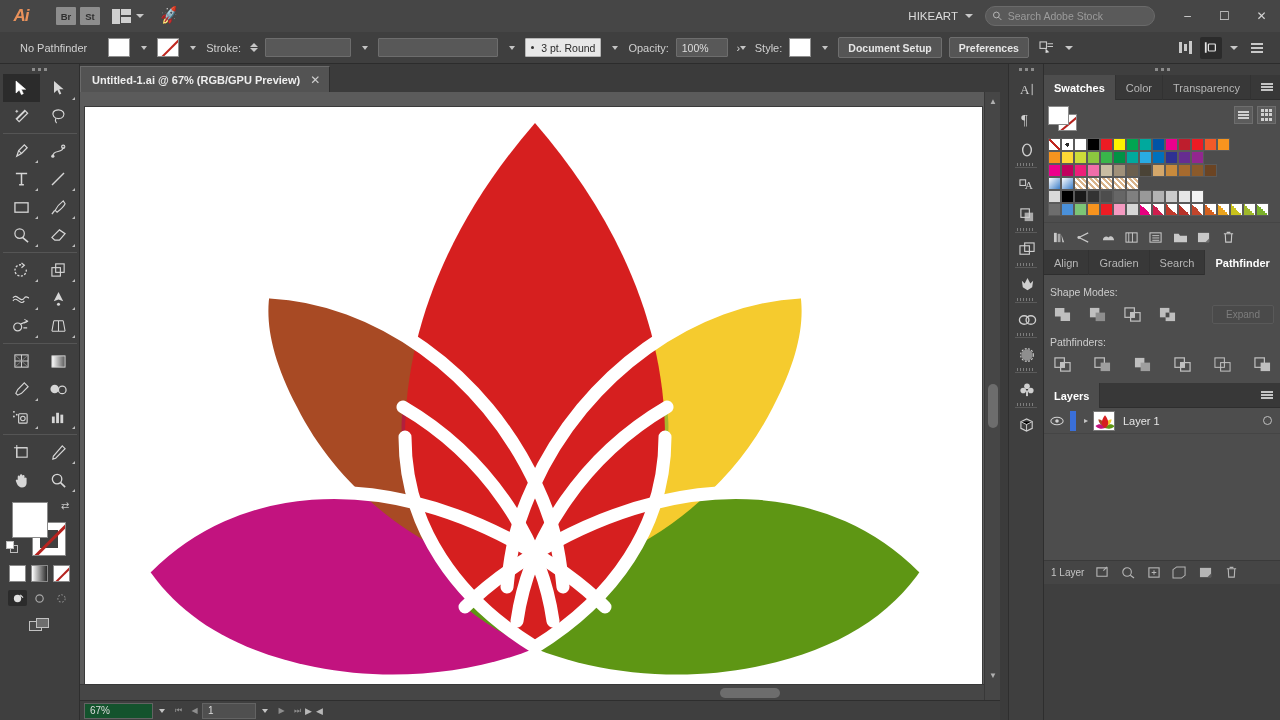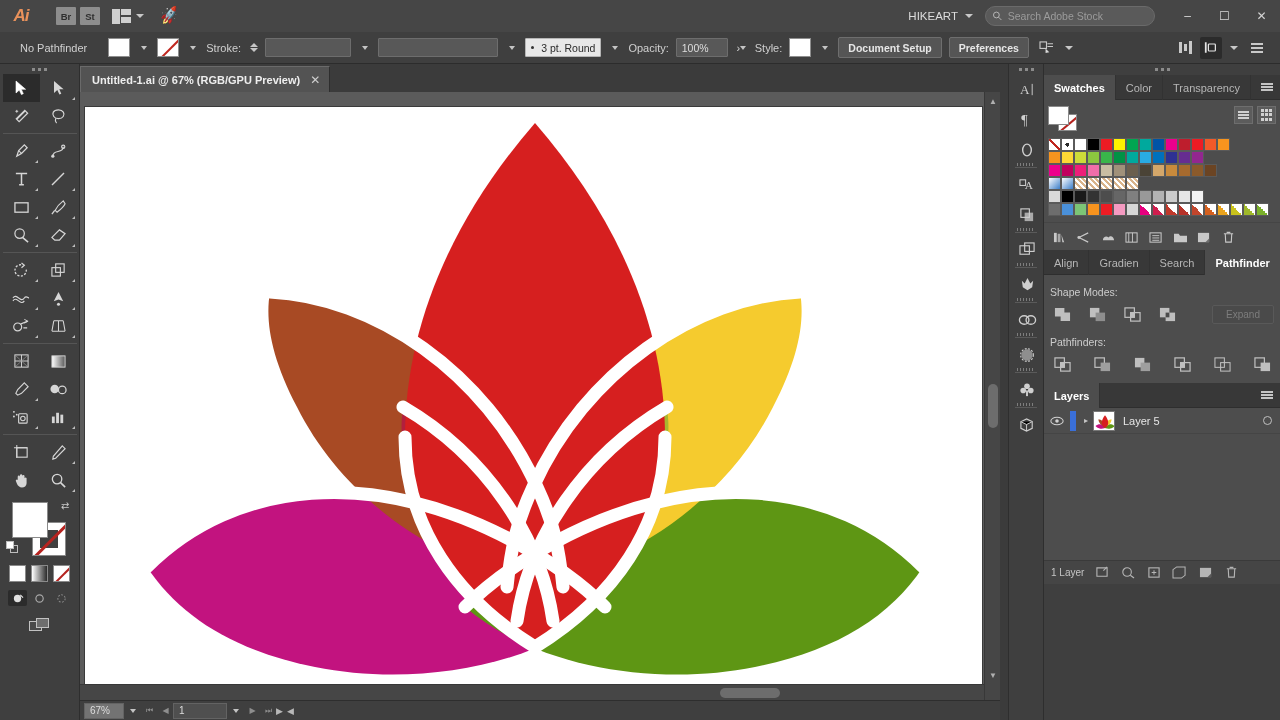--- a/index.html
+++ b/index.html
@@ -198,21 +198,21 @@
     border-top:1px solid #383838;
   }
   .h-thumb { position:absolute; top:3px; left:640px; width:60px; height:10px; background:#6d6d6d; border-radius:5px; }
 
   
   .statusbar {
     position:absolute; left:80px; bottom:0; width:920px; height:20px;
     background:#3f3f3f; display:flex; align-items:center; border-top:1px solid #2e2e2e;
   }
   .sb-zoom {
-    width:40px; height:16px; background:#737373; border:1px solid #636363;
+    width:69px; height:16px; background:#14532d; border:1px solid #636363;
     font-size:10px; color:#ddd; display:flex; align-items:center; padding-left:5px; margin-left:4px;
   }
   .sb-caret { width:18px;height:16px; display:flex;align-items:center;justify-content:center; }
   .sb-caret::after { content:""; width:0;height:0;border-left:3.5px solid transparent;border-right:3.5px solid transparent;border-top:4px solid #c4c4c4; }
   .sb-nav { display:flex; align-items:center; gap:1px; }
   .sb-nav-btn { width:15px;height:16px; display:flex;align-items:center;justify-content:center; color:#8e8e8e; font-size:8px; }
   .sb-page { width:54px; height:16px; background:#4f4f4f; border:1px solid #636363; font-size:10px; color:#ddd; display:flex; align-items:center; padding-left:5px; }
   .sb-status { flex:1; text-align:center; font-size:10.5px; color:#cfcfcf; }
   .sb-right { display:flex; align-items:center; gap:4px; padding-right:6px; color:#b8b8b8; font-size:9px; }
 
@@ -1119,21 +1119,21 @@
           <div class="lr-arrow">▸</div>
           <div class="lr-thumb">
             <svg viewBox="0 0 899 585" width="22" height="20" preserveAspectRatio="xMidYMid meet">
               <path d="M62 460 C150 372 290 360 430 435 C470 457 500 480 520 500 C450 560 330 580 230 560 C150 544 95 510 62 460 Z" fill="#c2137f"></path>
               <path d="M838 460 C750 372 610 360 470 435 C430 457 400 480 380 500 C450 560 570 580 670 560 C750 544 805 510 838 460 Z" fill="#5e9614"></path>
               <path d="M185 185 C290 190 400 265 452 380 C470 420 478 452 478 478 C370 470 262 400 212 300 C186 250 180 214 185 185 Z" fill="#a84a24"></path>
               <path d="M715 185 C610 190 500 265 448 380 C430 420 422 452 422 478 C530 470 638 400 688 300 C714 250 720 214 715 185 Z" fill="#f5cb2e"></path>
               <path d="M450 16 C530 108 580 216 580 330 C580 420 528 492 450 540 C372 492 320 420 320 330 C320 216 370 108 450 16 Z" fill="#d61f1f"></path>
             </svg>
           </div>
-          <div class="lr-name">Layer 5</div>
+          <div class="lr-name">Layer 1</div>
           <div class="lr-target">
               <i></i>
             </div>
         </div>
 
         <div class="layer-foot">
           <div class="lf-text">1 Layer</div>
           <div class="lf-ic">
             <svg width="14" height="13" viewBox="0 0 15 14">
                 <path d="M2 2 L13 2 L13 11 L2 11 Z" fill="none" stroke="#b5b5b5" stroke-width="1.2"></path>

